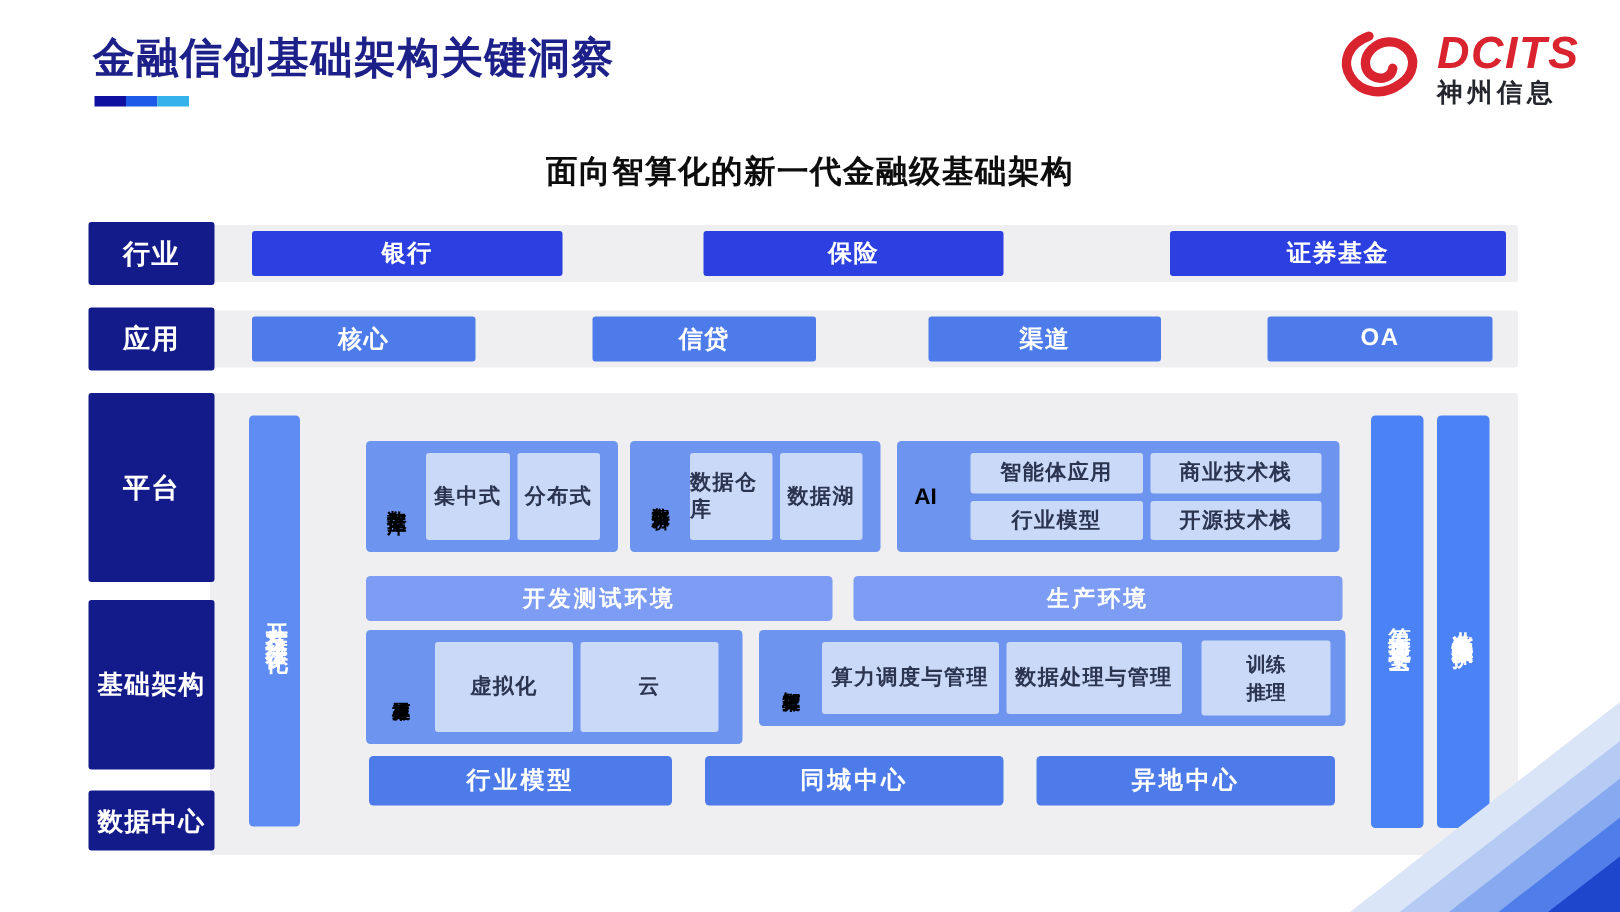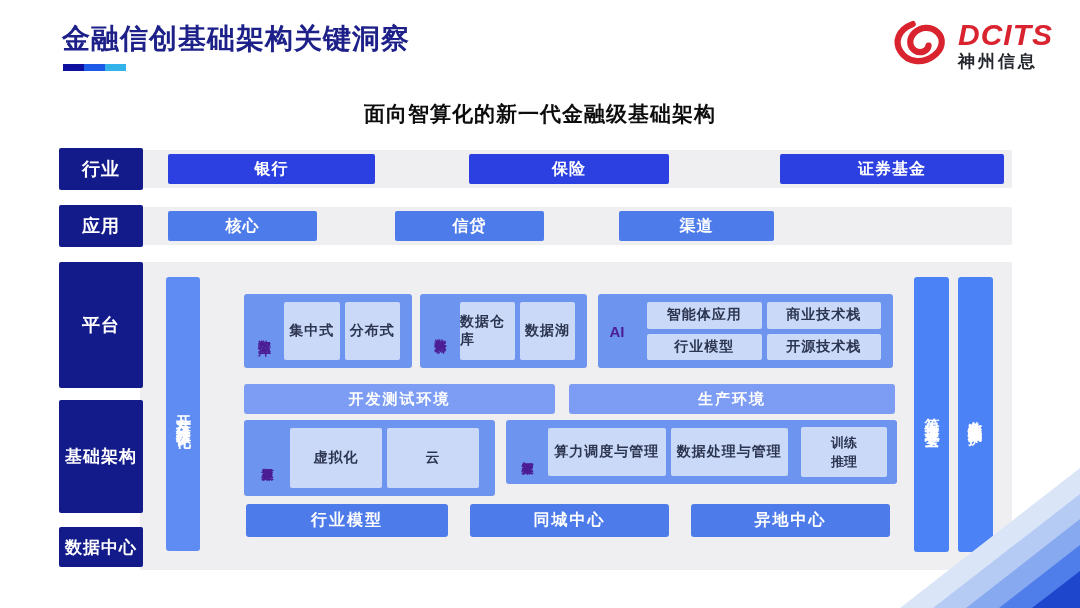--- a/index.html
+++ b/index.html
@@ -33,21 +33,21 @@
   .panel *{box-sizing:border-box;}
   .vbar{position:absolute;color:#ffffff;font-weight:700;border-radius:3px;
     display:flex;align-items:center;justify-content:center;z-index:3;}
   .vtext{writing-mode:vertical-rl;text-orientation:upright;letter-spacing:3px;}
   .devops{left:26px;top:15px;width:34px;height:274px;background:#5e8cf3;font-size:15px;}
   .rbar1{left:774px;top:15px;width:35px;height:275px;background:#4b82f5;font-size:15px;}
   .rbar2{left:818px;top:15px;width:35px;height:275px;background:#4b82f5;font-size:14px;}
   .rbar2 .vtext{letter-spacing:1px;}
 
   .group{position:absolute;background:#6d94ef;border-radius:3px;display:flex;align-items:stretch;z-index:2;}
-  .group-label{color:#4c1d95;font-weight:700;font-size:13px;display:flex;align-items:center;justify-content:center;}
+  .group-label{color:#000000;font-weight:700;font-size:13px;display:flex;align-items:center;justify-content:center;}
   .group-label .vtext{letter-spacing:1px;}
   .group-items{flex:1;display:flex;flex-direction:row;justify-content:center;gap:5px;padding:8px 12px 8px 0;}
   .lightbox{background:#cad9f8;border-radius:2px;color:#2b3550;font-size:14px;font-weight:600;
     display:flex;align-items:center;justify-content:center;flex:1;min-height:0;letter-spacing:1px;}
   .grid2{flex:1;display:grid;grid-template-columns:1fr 1fr;grid-template-rows:1fr 1fr;gap:5px;padding:8px 12px 8px 11px;}
   .envbar{position:absolute;top:122px;height:30px;background:#7d9cf3;border-radius:3px;color:#fff;font-weight:700;
     font-size:15px;display:flex;align-items:center;justify-content:center;letter-spacing:2px;z-index:2;}
   .center-btn{position:absolute;top:242px;height:33px;background:#4d7bea;border-radius:3px;color:#fff;font-weight:700;
     font-size:16px;display:flex;align-items:center;justify-content:center;letter-spacing:2px;z-index:2;}
   .side-box{width:86px;margin:7px 10px 7px 3px;background:#cad9f8;border-radius:2px;color:#2b3550;font-size:13px;
@@ -92,20 +92,21 @@
 
   <div class="strip" style="top:150px;"></div>
   <div class="btn btn-primary" style="top:154px;left:168px;width:207px;">银行</div>
   <div class="btn btn-primary" style="top:154px;left:469px;width:200px;">保险</div>
   <div class="btn btn-primary" style="top:154px;left:780px;width:224px;">证券基金</div>
 
   <div class="strip" style="top:207px;"></div>
   <div class="btn btn-secondary" style="top:211px;left:168px;width:149px;">核心</div>
   <div class="btn btn-secondary" style="top:211px;left:395px;width:149px;">信贷</div>
   <div class="btn btn-secondary" style="top:211px;left:619px;width:155px;">渠道</div>
+  <div class="btn btn-secondary" style="top:211px;left:845px;width:150px;">OA</div>
 
   <div class="panel">
 
     <div class="vbar devops">
       <span class="vtext">开发运维一体化</span>
     </div>
 
     <div class="group" style="left:104px;top:32px;width:168px;height:74px;">
       <div class="group-label" style="width:40px;">
         <span class="vtext">数据库</span>

